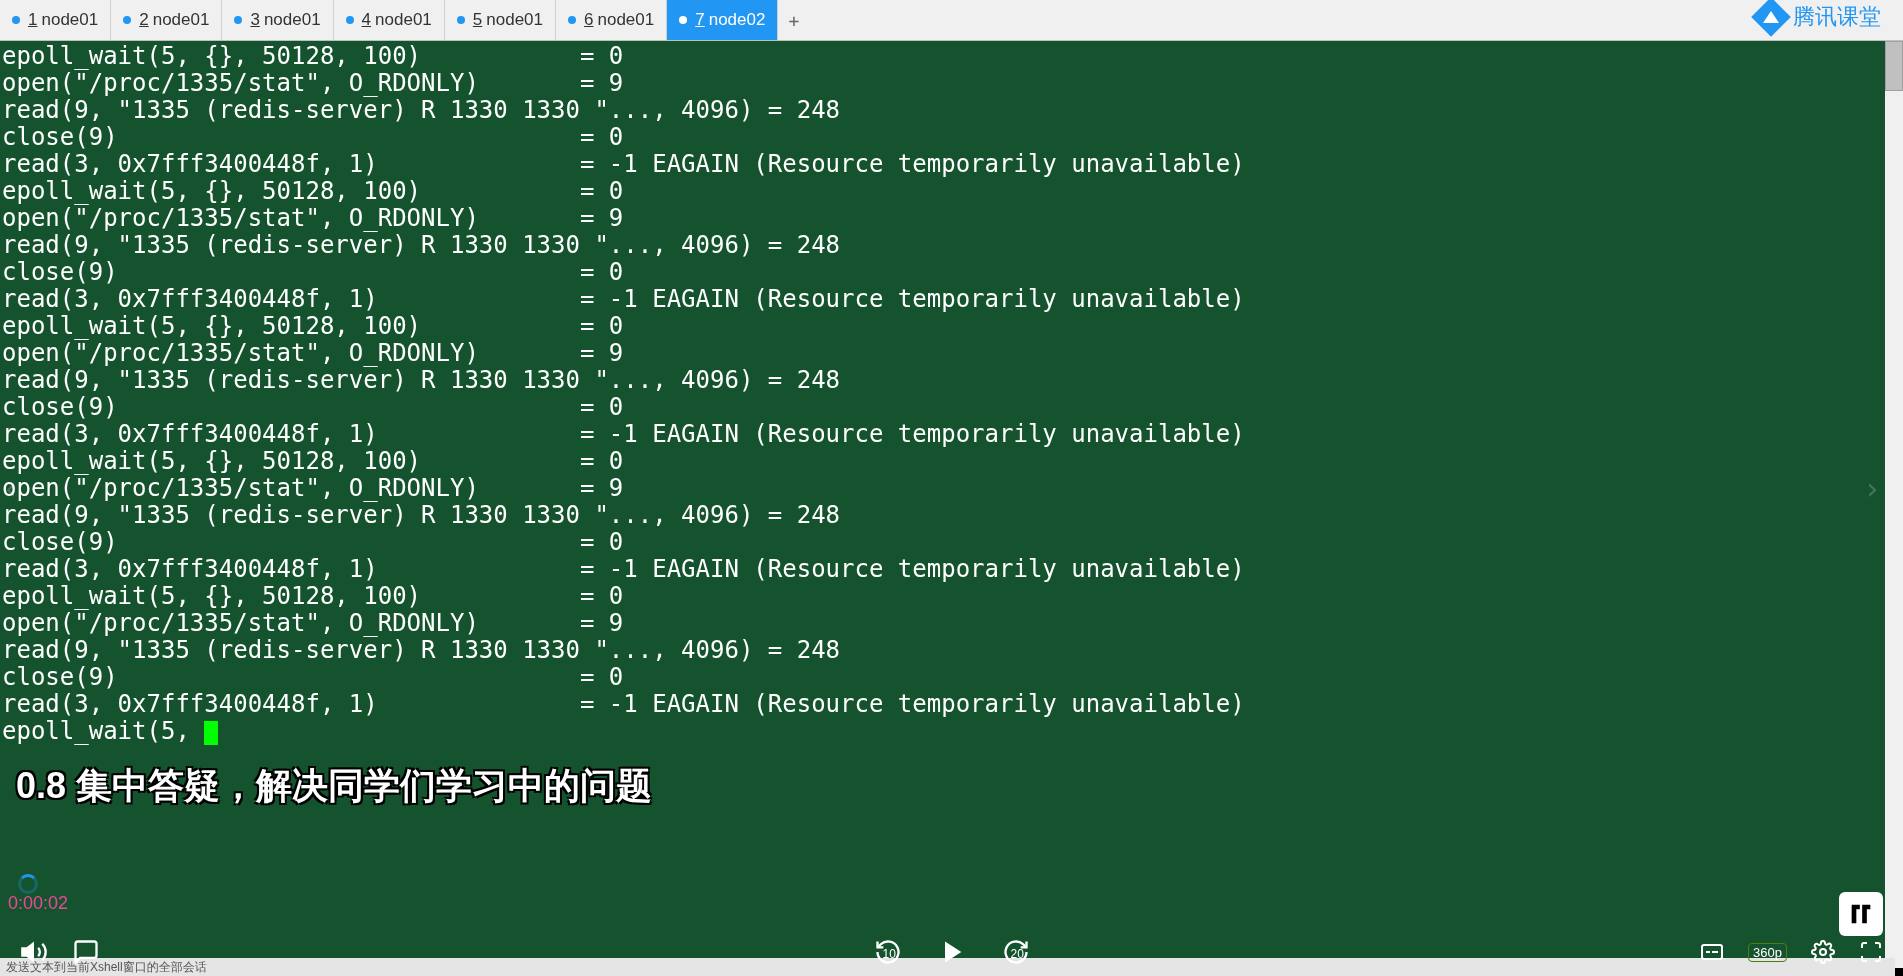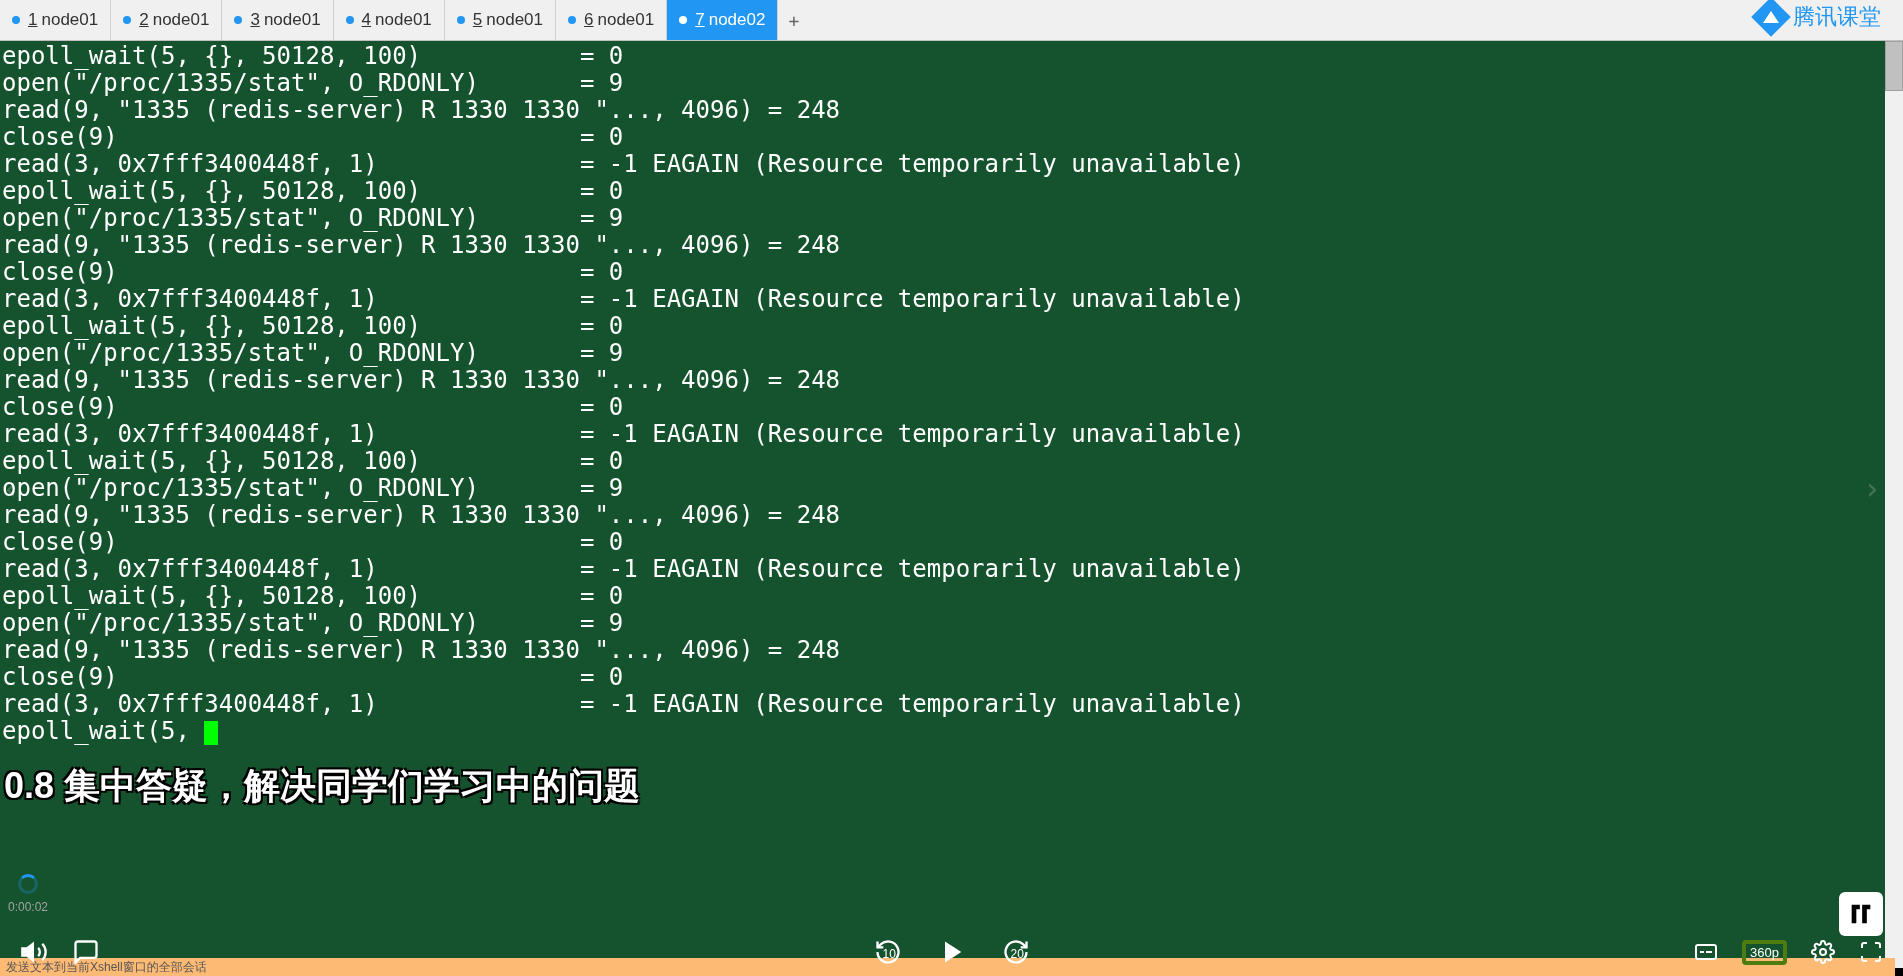--- a/index.html
+++ b/index.html
@@ -109,21 +109,21 @@
 .scrollbar-thumb {
   position: absolute;
   top: 0;
   width: 18px;
   height: 50px;
   background: #c0c0c0;
   border: 1px solid #a0a0a0;
 }
 .subtitle {
   position: absolute;
-  left: 4px;
+  left: 16px;
   bottom: 165px;
   font-family: "Microsoft YaHei", sans-serif;
   font-size: 36px;
   font-weight: bold;
   color: #fff;
   text-shadow: -2px -2px 0 #000, 2px -2px 0 #000, -2px 2px 0 #000, 2px 2px 0 #000;
   z-index: 10;
 }
 .play-spinner {
   position: absolute;
@@ -133,22 +133,22 @@
   height: 20px;
   border: 3px solid rgba(33,150,243,0.3);
   border-top-color: #2196f3;
   border-radius: 50%;
   z-index: 15;
 }
 .timestamp {
   position: absolute;
   left: 8px;
   bottom: 62px;
-  font-size: 12px;
-  color: #a3a3a3;
+  font-size: 18px;
+  color: #ec4899;
   font-family: Arial, sans-serif;
   z-index: 15;
 }
 .player-controls {
   position: absolute;
   bottom: 0;
   left: 0;
   right: 0;
   height: 48px;
   display: flex;
@@ -184,34 +184,34 @@
 .rewind-btn, .forward-btn { position: relative; }
 .rewind-btn span, .forward-btn span {
   position: absolute;
   font-size: 12px;
   color: #fff;
   top: 9px;
   left: 9px;
   font-family: Liberation Sans, sans-serif;
 }
 .quality-badge {
-  border: 4px solid #4d7c0f;
+  border: 1px solid #4d7c0f;
   border-radius: 4px;
   padding: 1px 4px;
   font-size: 13px;
   color: #fff;
   font-family: Arial;
   cursor: pointer;
 }
 .status-bar {
   position: absolute;
   bottom: 0;
   left: 0;
   height: 18px;
-  background: #fdba74;
+  background: #e5e5e5;
   font-size: 12px;
   color: #555;
   padding: 6px 6px;
   font-family: "Microsoft YaHei", sans-serif;
   display: flex;
   align-items: center;
   width: 1895px;
   z-index: 5;
 }
 .watermark {

